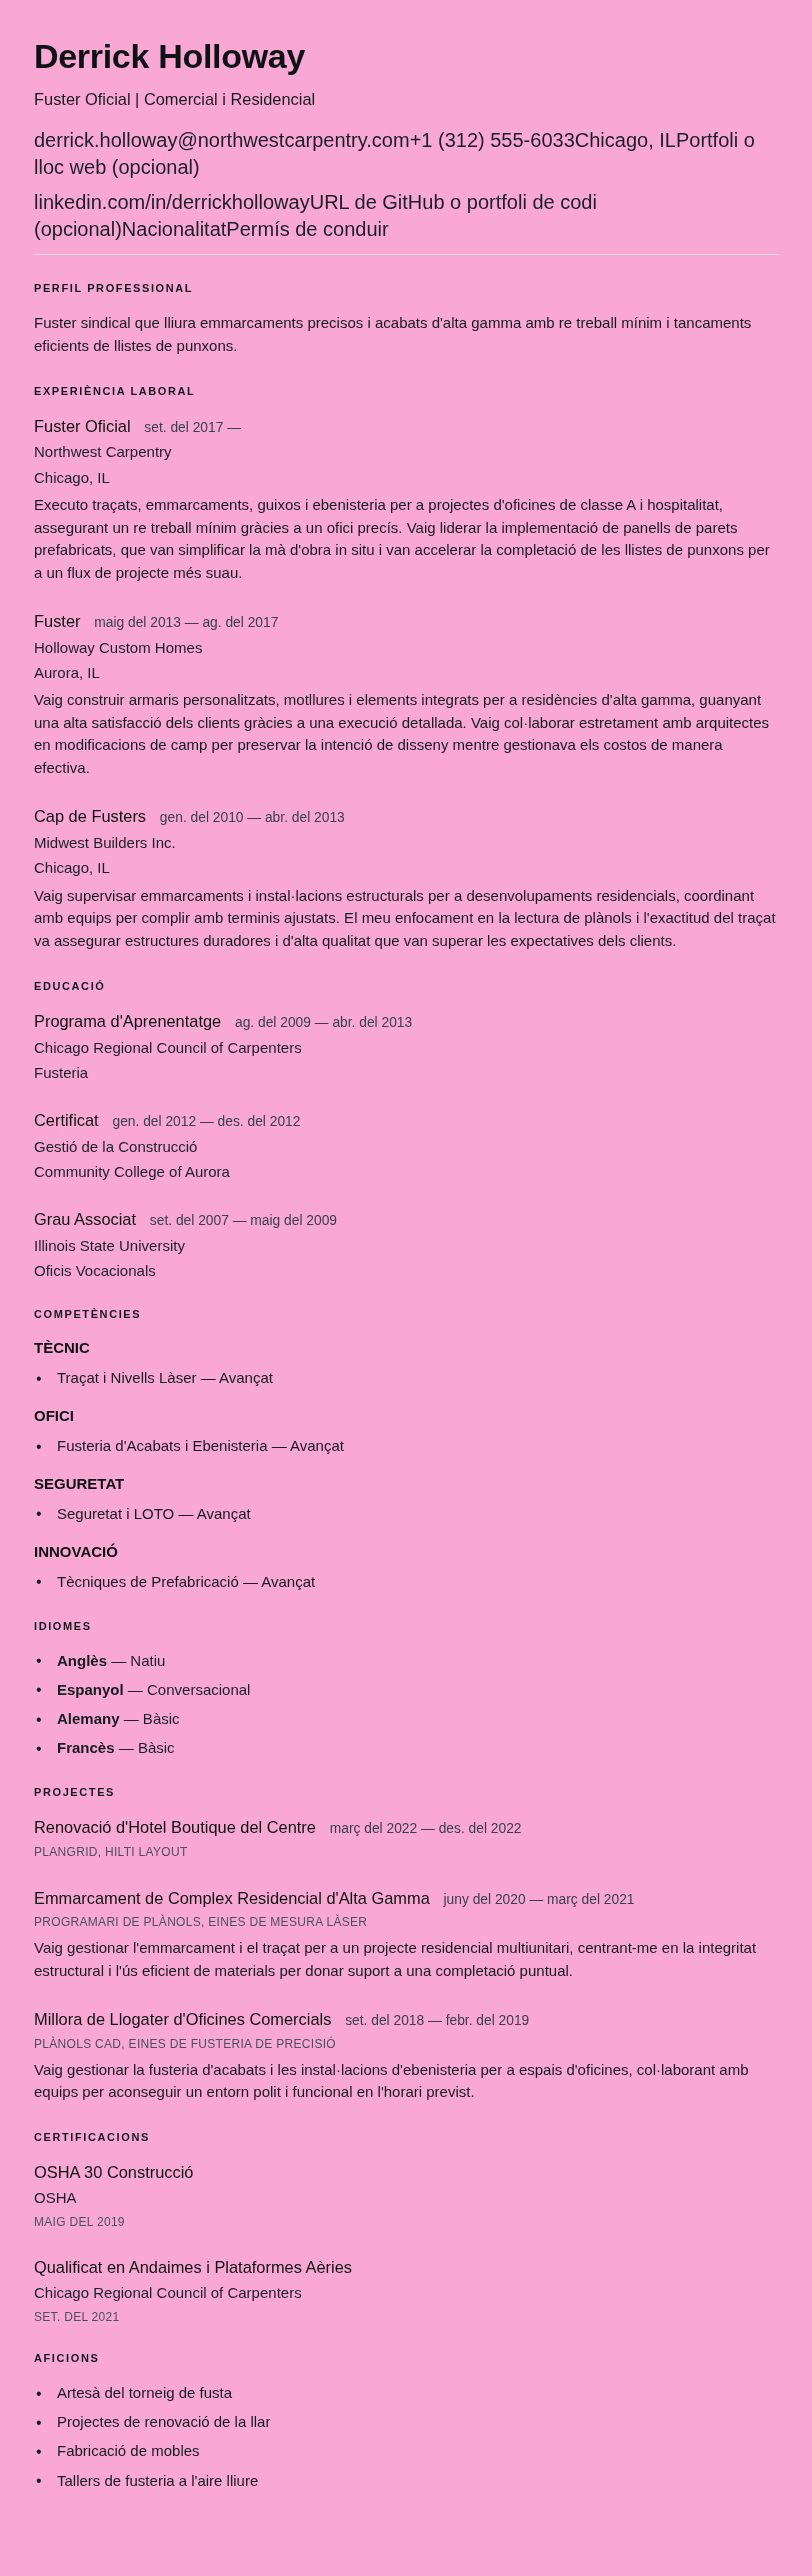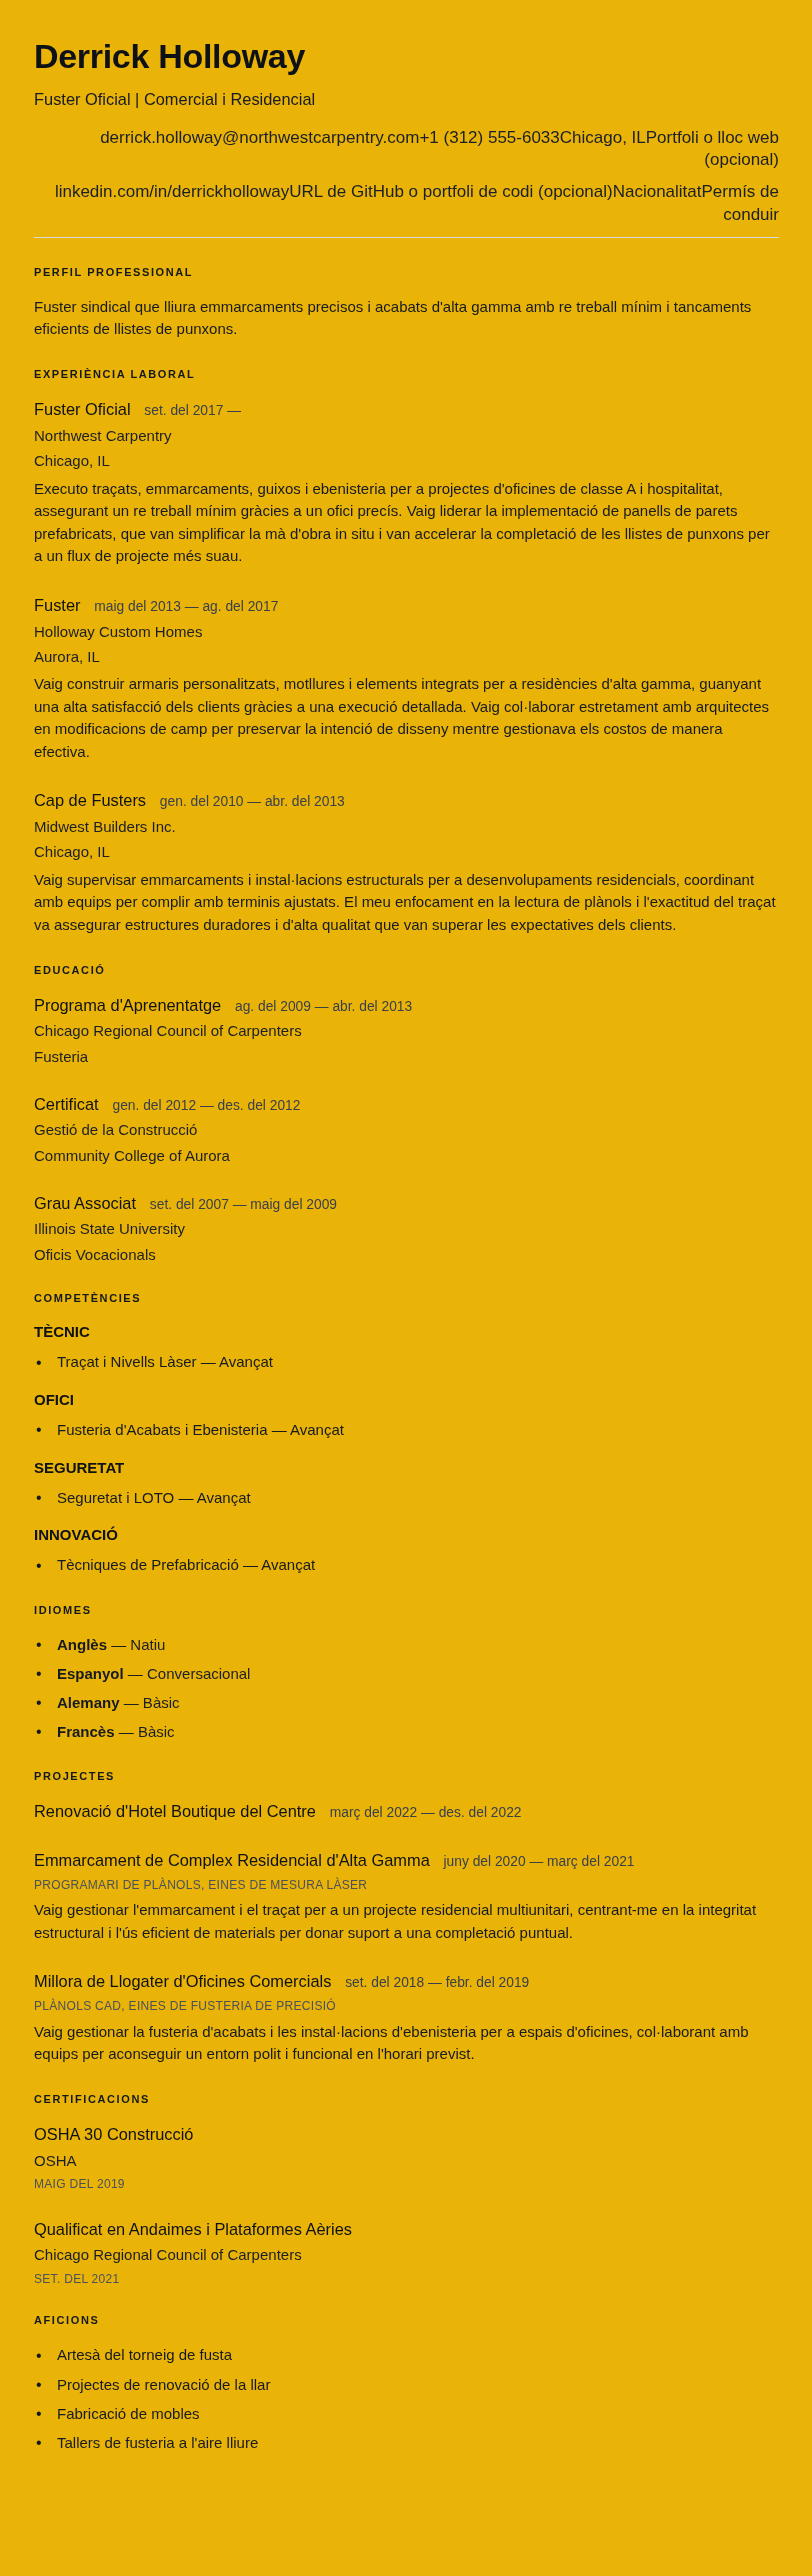--- a/index.html
+++ b/index.html
@@ -7,44 +7,43 @@
   body {
     font-family: "Liberation Sans", "DejaVu Sans", sans-serif;
     color: #161a21;
     -webkit-font-smoothing: antialiased;
   }
   .page {
     width: 813px;
     min-height: 2576px;
     box-sizing: border-box;
     padding: 38px 34px 32px 34px;
-    background: #eab308;
+    background: #f9a8d4;
   }
   
   .name {
     font-size: 34px;
     font-weight: 700;
     letter-spacing: -0.3px;
     line-height: 1.1;
     margin: 0 0 13.8px 0;
     color: #0e1116;
   }
   .tagline {
     font-size: 16.4px;
     line-height: 1.3;
     margin: 0 0 16px 0;
     color: #161a21;
   }
   .contact-line {
-    font-size: 17px;
+    font-size: 20px;
     line-height: 1.35;
     margin: 0 0 8.5px 0;
     color: #1b1f27;
     word-break: break-word;
-    text-align: right;
   }
   .header-rule {
     border: none;
     border-top: 1.1px solid #d7dade;
     margin: 10.6px 0 0 0;
   }
   
   .section { margin-top: 27.5px; }
   .section-label {
     font-size: 11px;
@@ -242,20 +241,21 @@
       <li><span class="lang-name">Alemany</span> <span class="lang-level">— Bàsic</span></li>
       <li><span class="lang-name">Francès</span> <span class="lang-level">— Bàsic</span></li>
     </ul>
   </section>
 
   <section class="section">
     <h2 class="section-label">PROJECTES</h2>
 
     <article class="entry">
       <p class="entry-title-row"><span class="entry-title">Renovació d'Hotel Boutique del Centre</span><span class="entry-date">març del 2022 — des. del 2022</span></p>
+      <p class="entry-caption">PLANGRID, HILTI LAYOUT</p>
     </article>
 
     <article class="entry">
       <p class="entry-title-row"><span class="entry-title">Emmarcament de Complex Residencial d'Alta Gamma</span><span class="entry-date">juny del 2020 — març del 2021</span></p>
       <p class="entry-caption">PROGRAMARI DE PLÀNOLS, EINES DE MESURA LÀSER</p>
       <p class="entry-desc">Vaig gestionar l'emmarcament i el traçat per a un projecte residencial multiunitari, centrant-me en la integritat estructural i l'ús eficient de materials per donar suport a una completació puntual.</p>
     </article>
 
     <article class="entry">
       <p class="entry-title-row"><span class="entry-title">Millora de Llogater d'Oficines Comercials</span><span class="entry-date">set. del 2018 — febr. del 2019</span></p>

